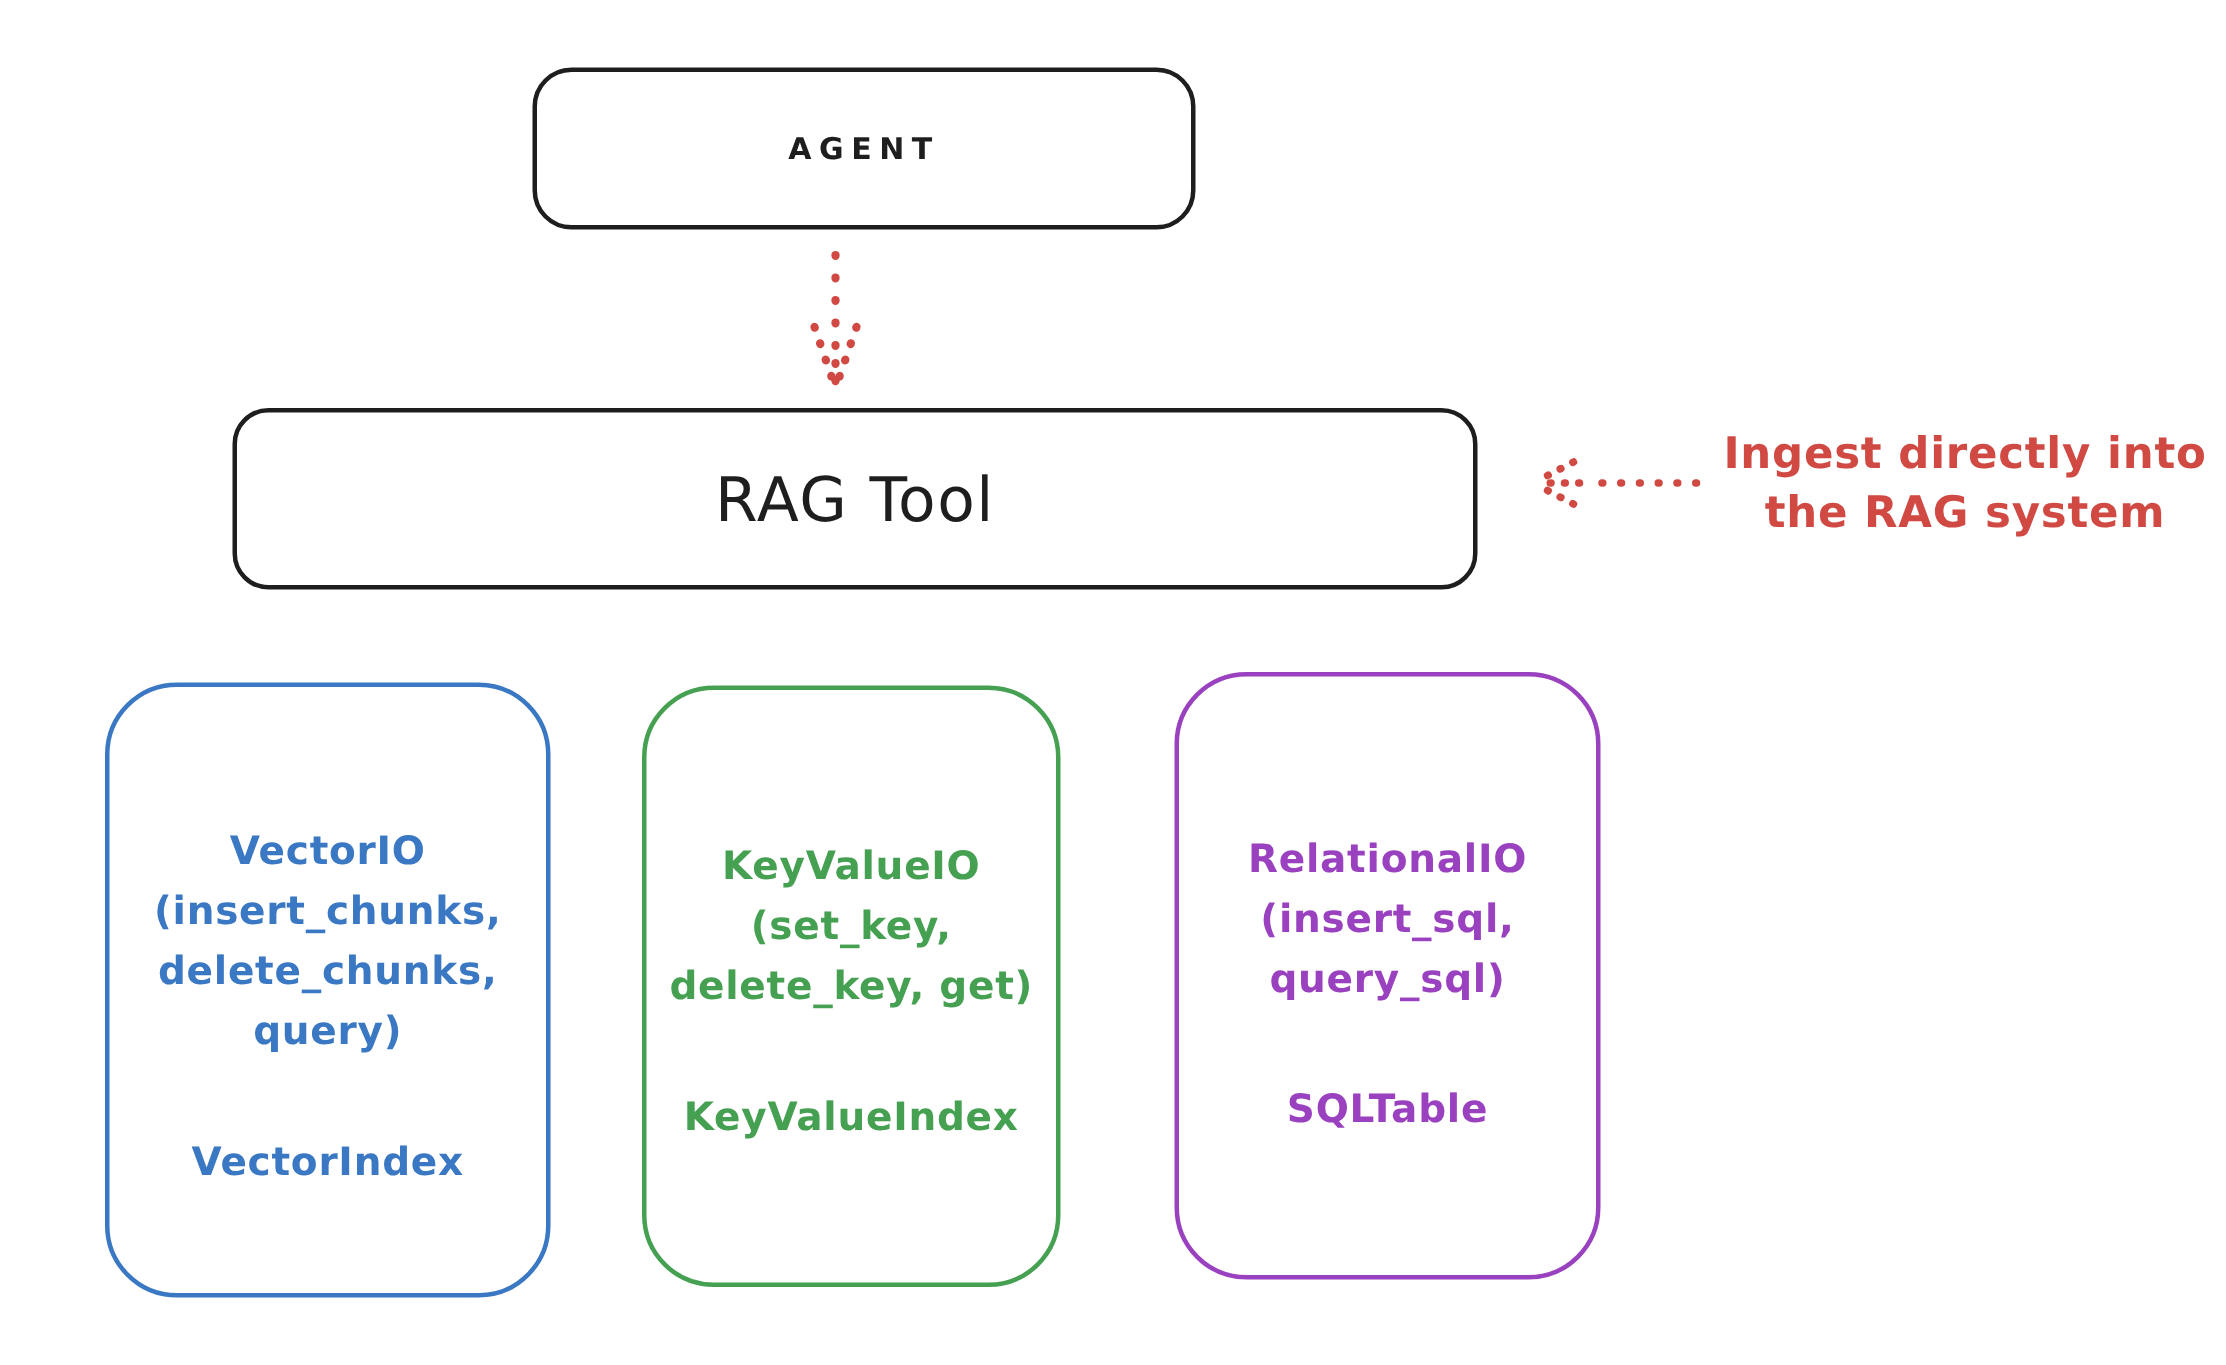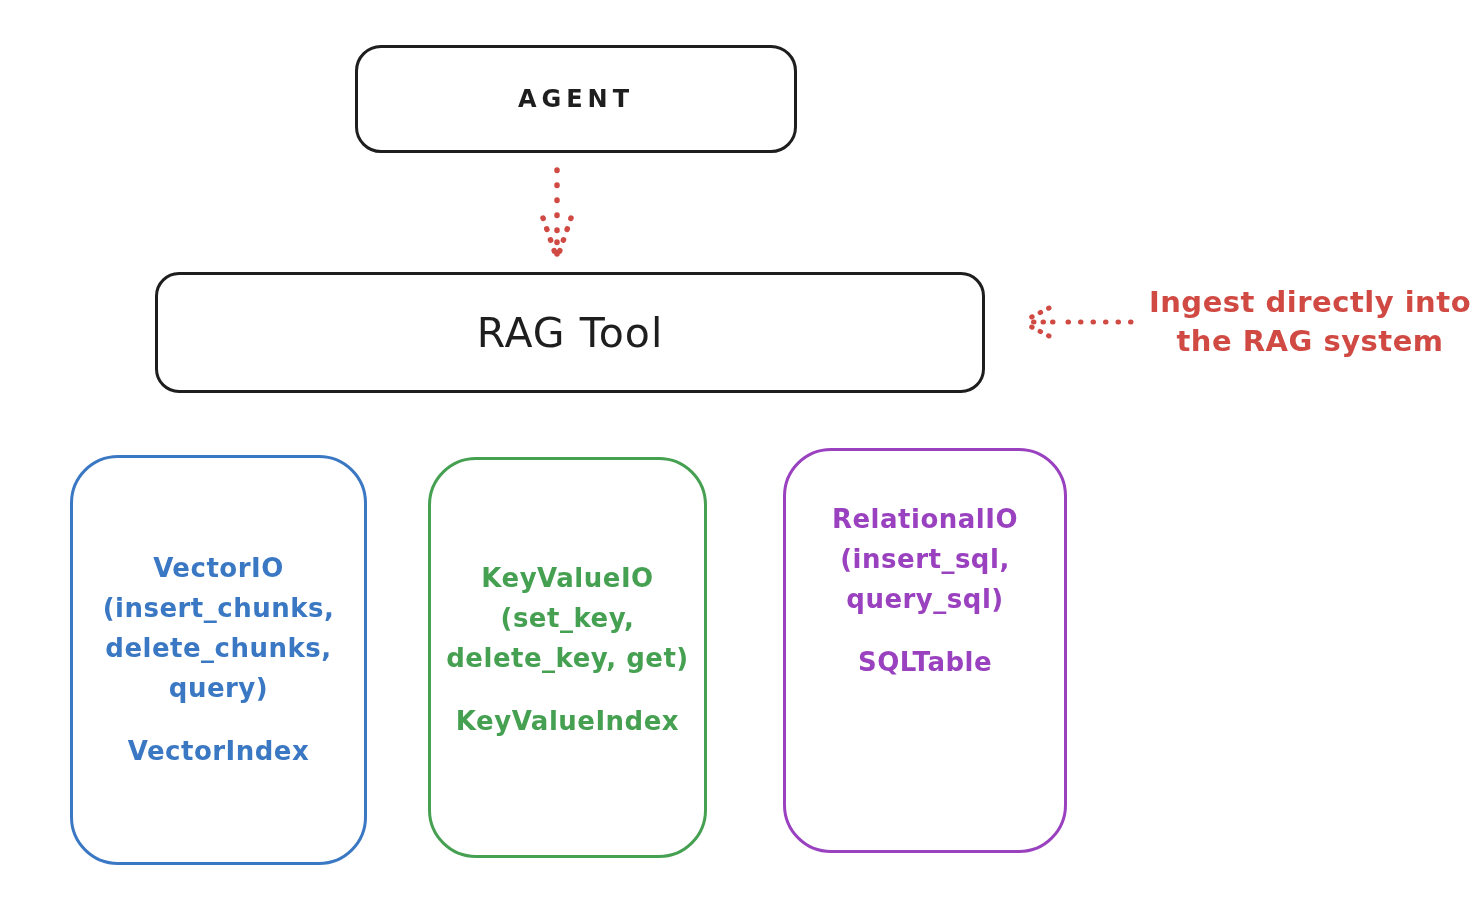--- a/index.html
+++ b/index.html
@@ -14,21 +14,21 @@
     position:absolute;
     box-sizing:border-box;
     background:#ffffff;
     display:flex;align-items:center;justify-content:center;
     color:#1e1e1e;
   }
   .black-box{border:3.5px solid #1e1e1e;}
   #agent-box{
     left:355px;top:45px;width:442px;height:108px;
     border-radius:26px;
-    font-size:24px;font-weight:600;letter-spacing:5px;
+    font-size:20px;font-weight:600;letter-spacing:5px;
   }
   #rag-box{
     left:155px;top:272px;width:830px;height:121px;
     border-radius:24px;
     font-size:41px;font-weight:500;letter-spacing:1px;
   }
   .io-box{
     position:absolute;
     box-sizing:border-box;
     background:#ffffff;
@@ -44,23 +44,23 @@
     padding-top:90px;
   }
   #keyvalue-box{
     left:428px;top:457px;width:279px;height:401px;
     border-color:#46a052;color:#46a052;
     padding-top:98px;
   }
   #relational-box{
     left:783px;top:448px;width:284px;height:405px;
     border-color:#9a41c0;color:#9a41c0;
-    padding-top:48px;
+    padding-top:102px;
   }
-  .index-label{margin-top:23px;}
+  .index-label{margin-top:47px;}
   .arrow{position:absolute;}
   #annotation{
     position:absolute;
     left:1135px;top:283px;width:350px;
     text-align:center;
     color:#d04a43;
     font-size:29px;font-weight:700;line-height:39px;
     letter-spacing:0.5px;
   }
 </style>

